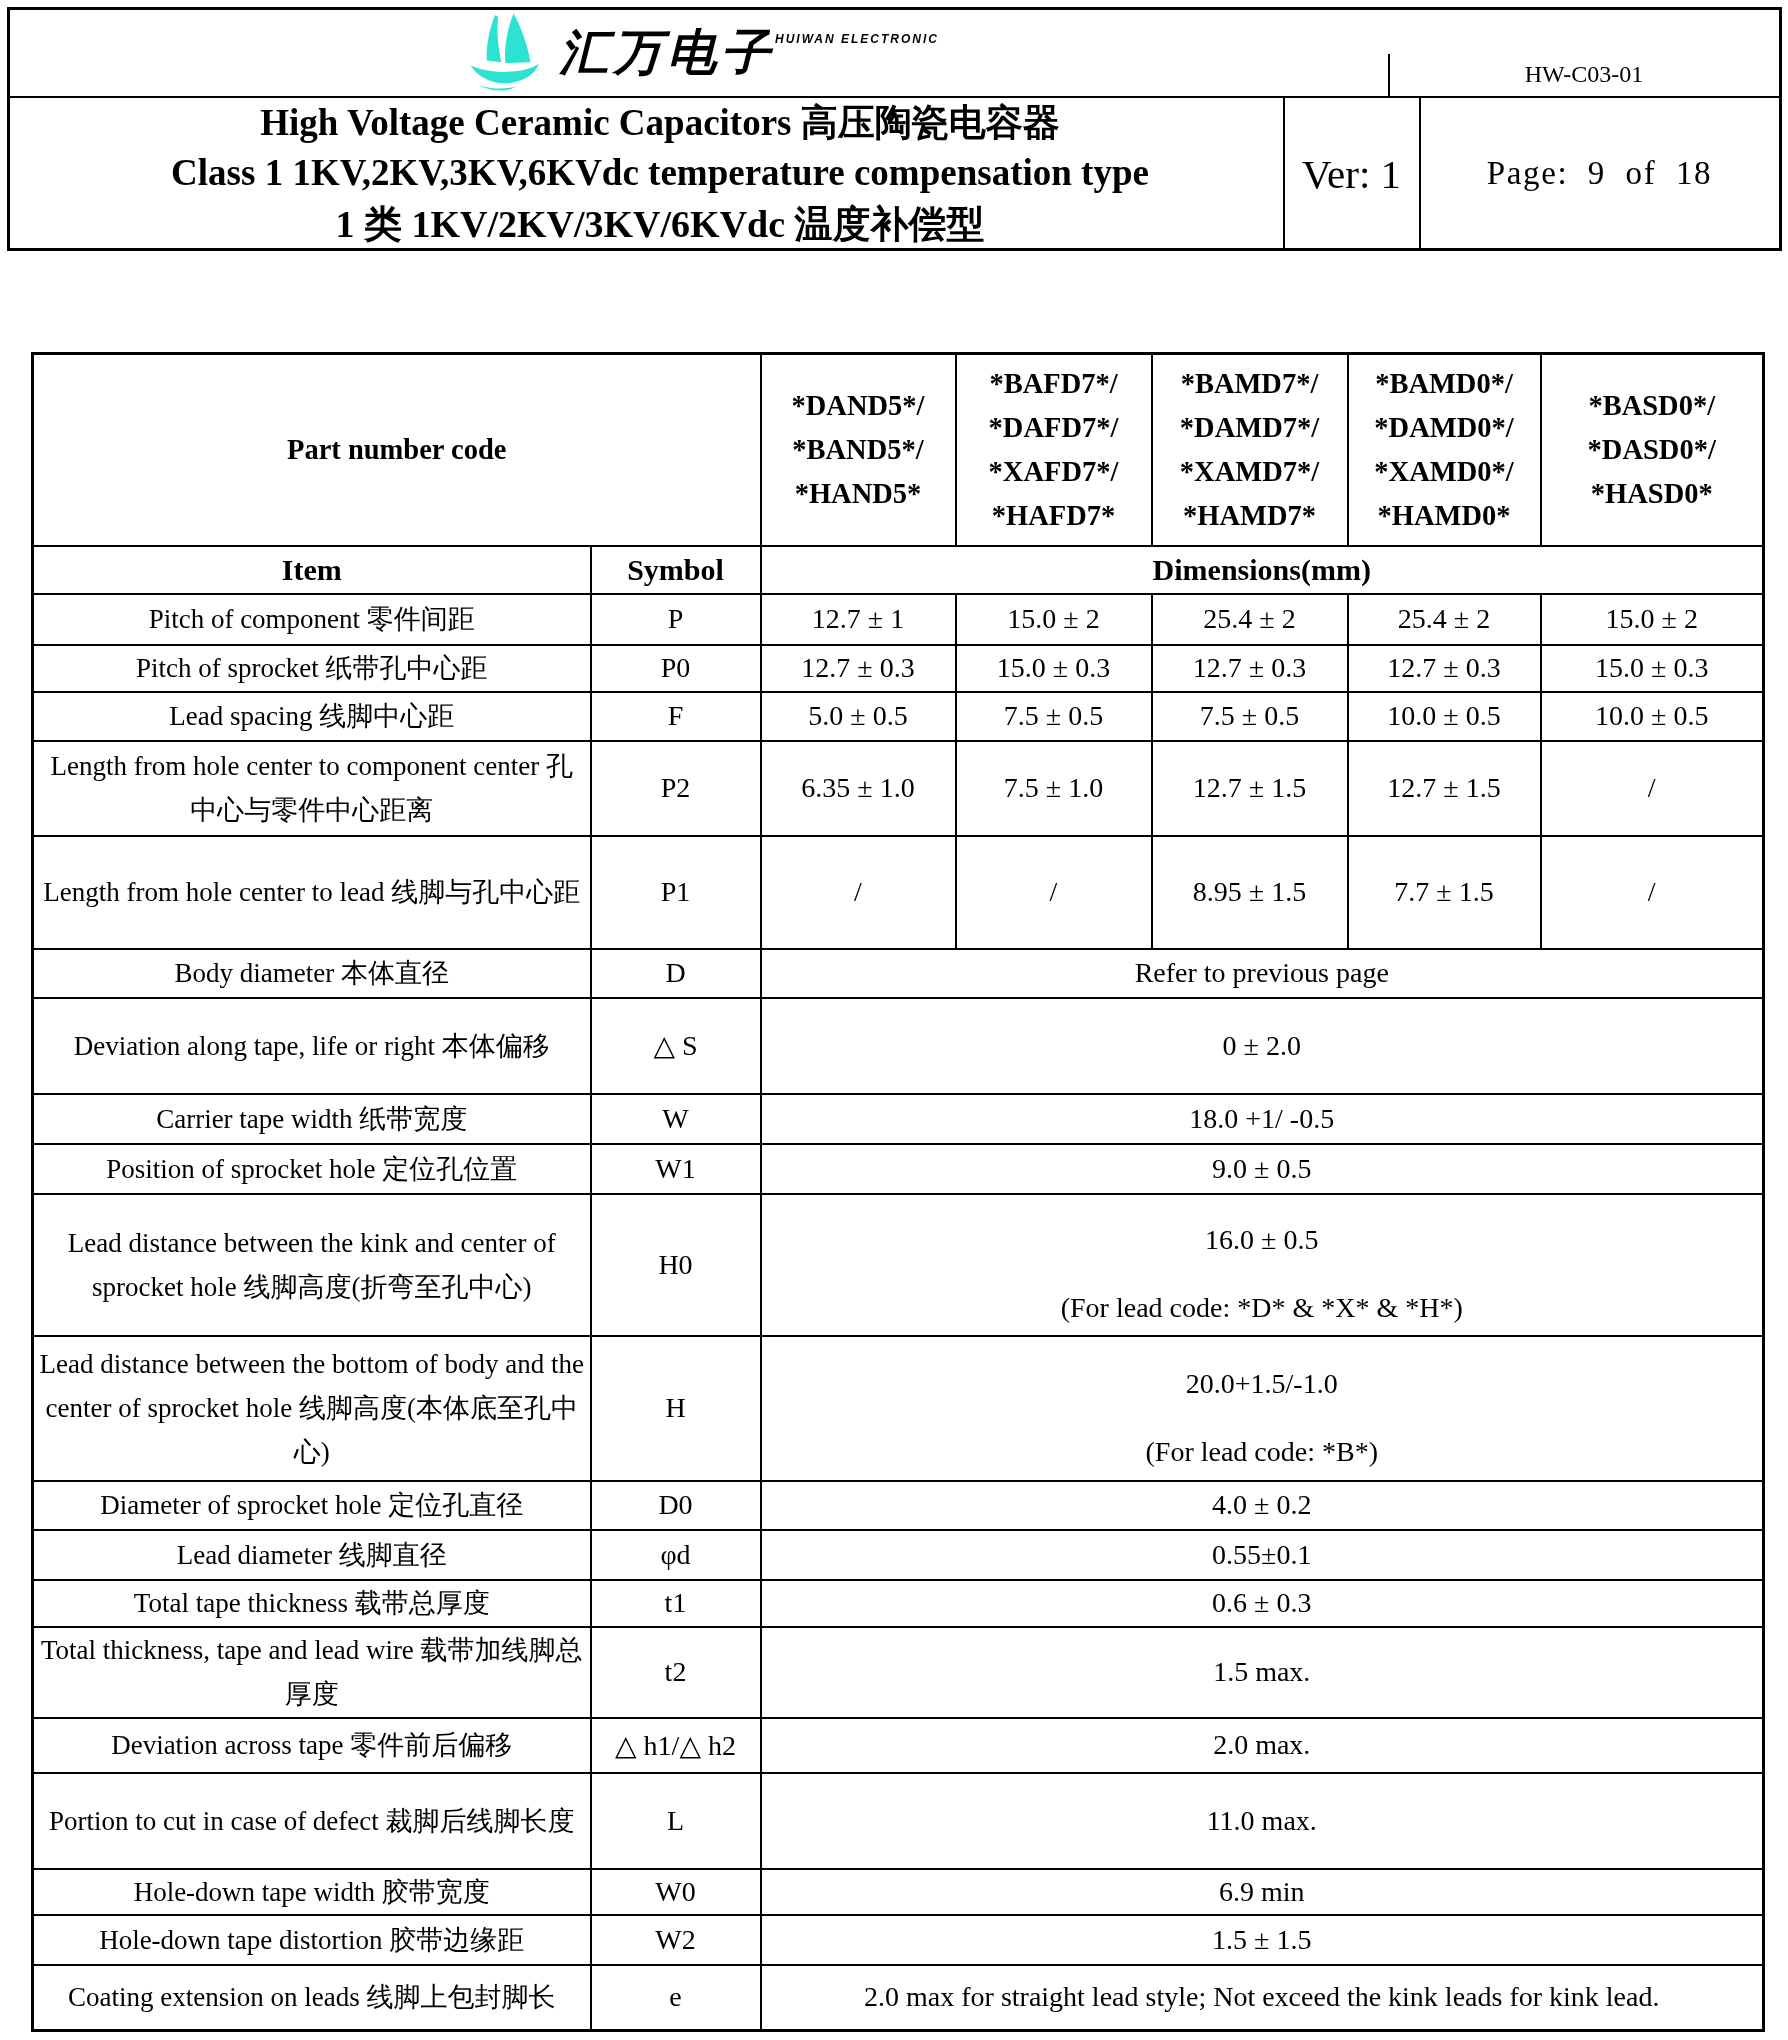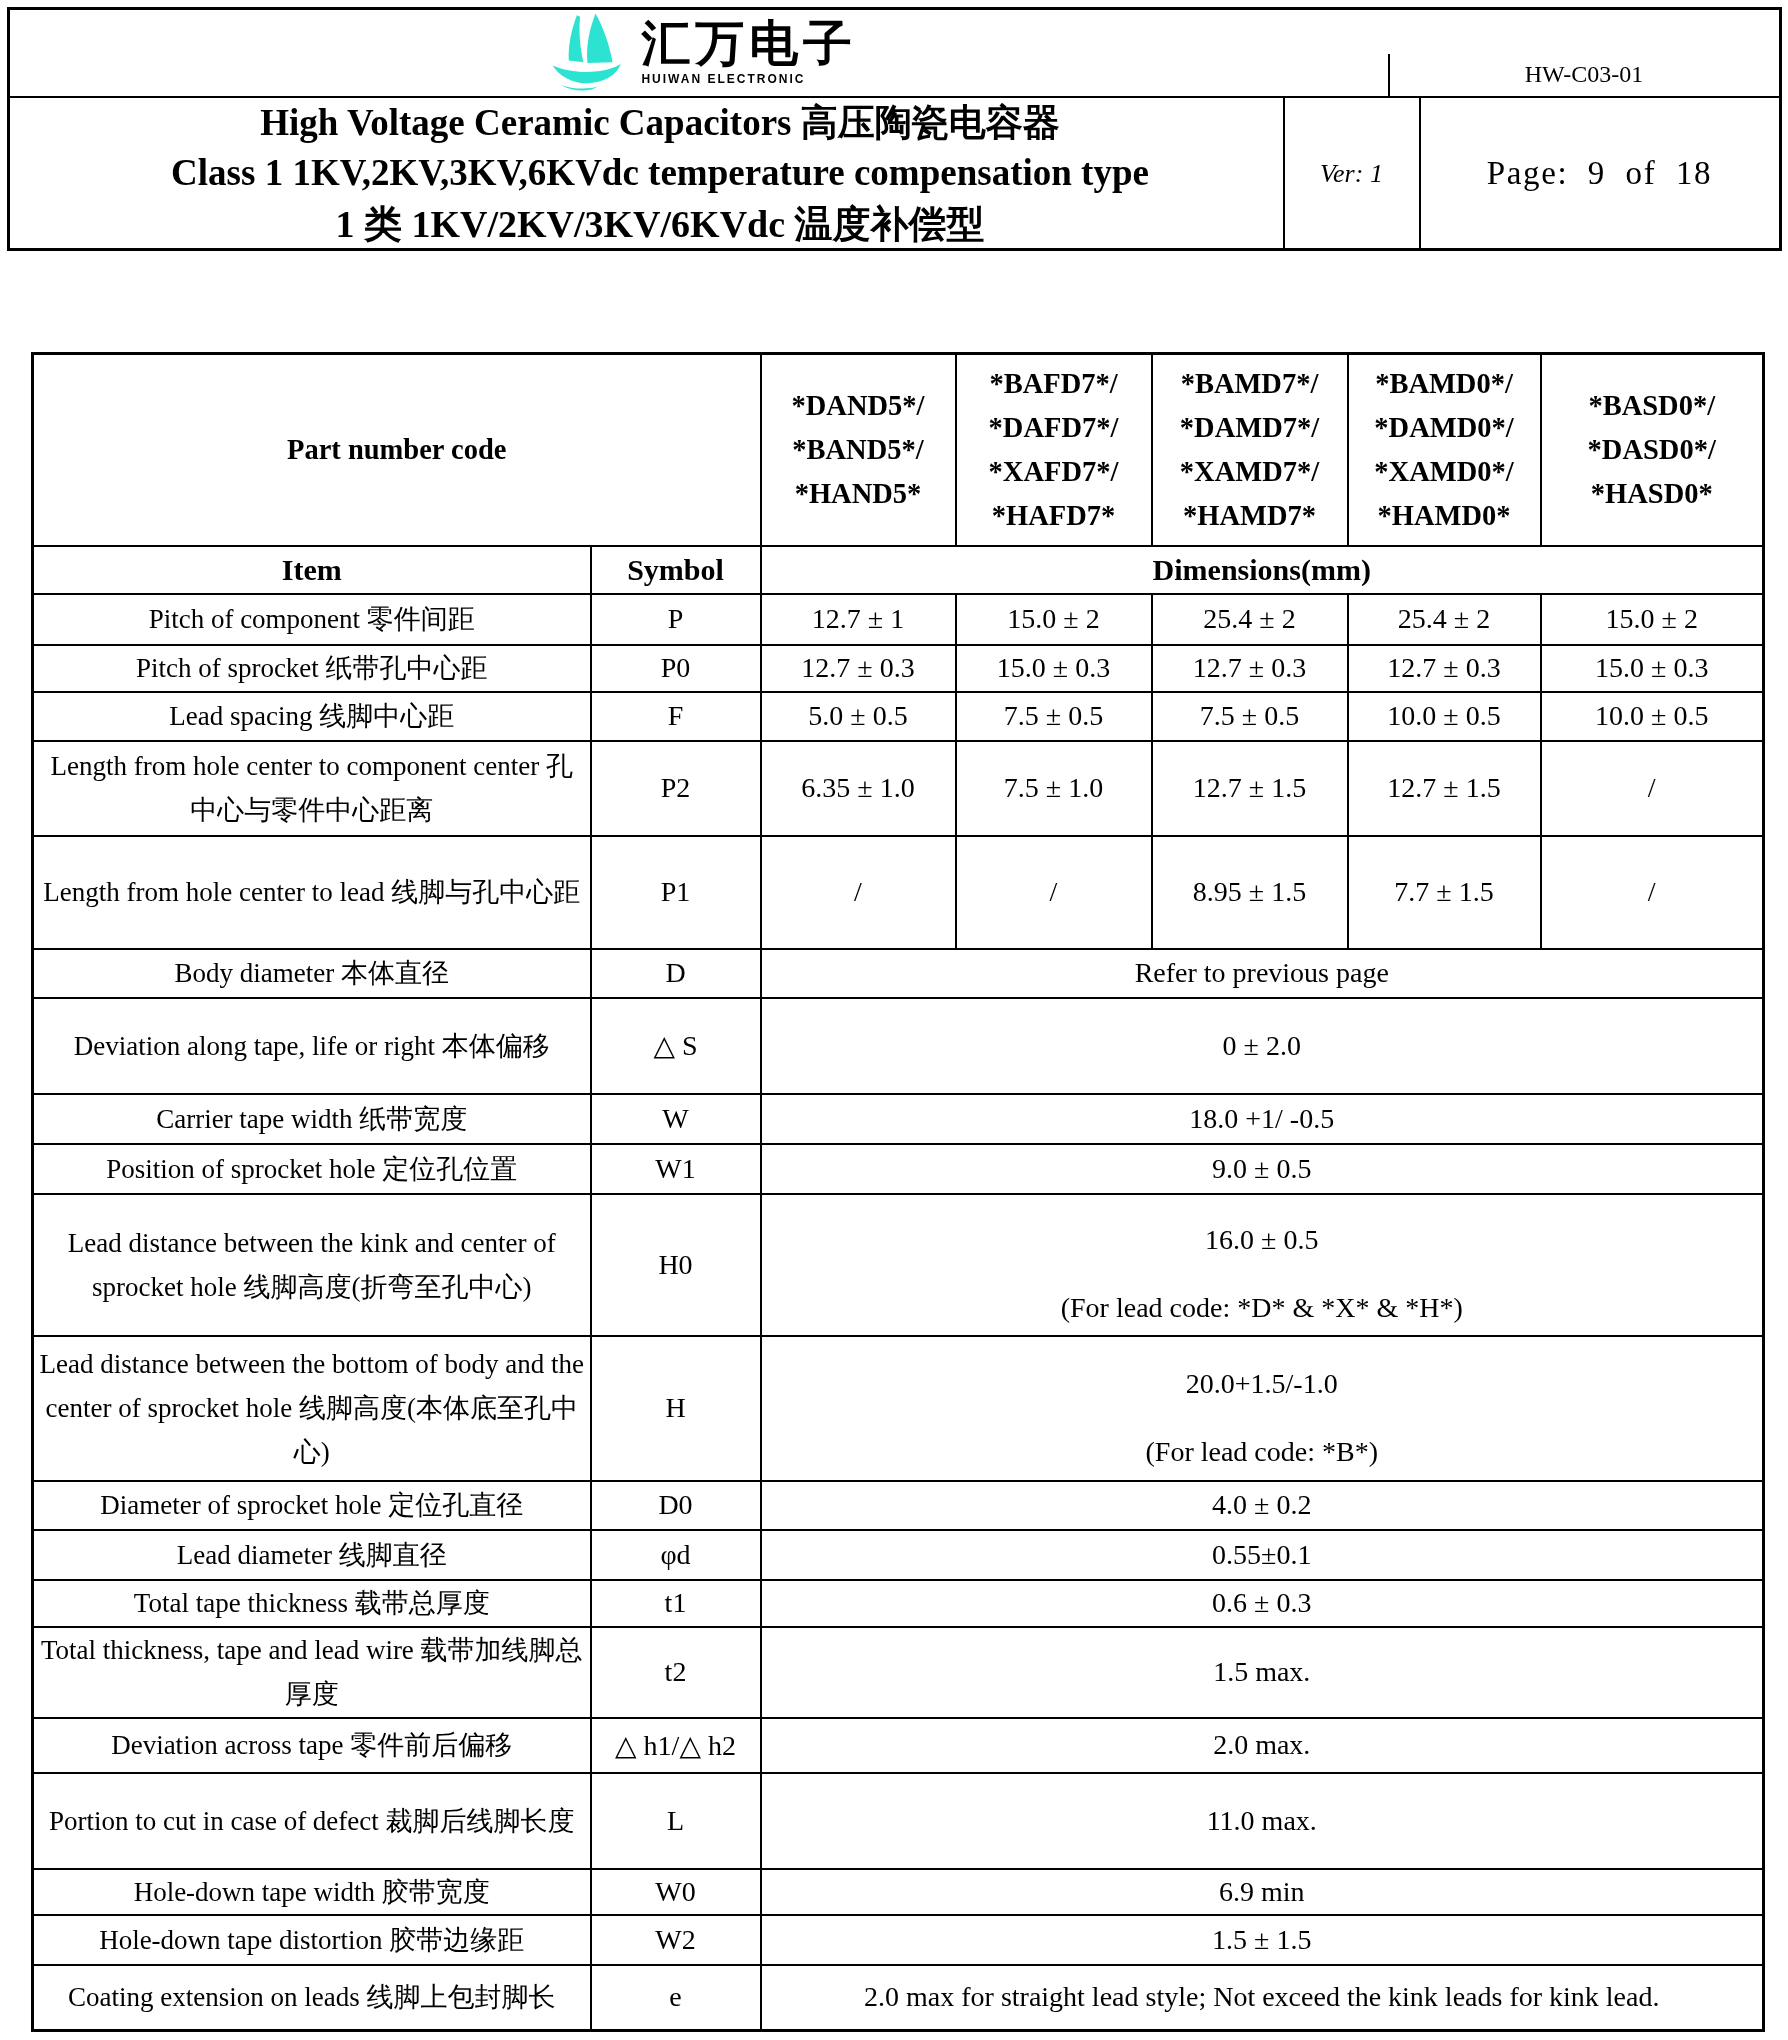--- a/index.html
+++ b/index.html
@@ -12,21 +12,21 @@
 
   
   .header-box {
     position:absolute; left:6.5px; top:6.5px; width:1775px; height:244px;
     border:3.3px solid #000; box-sizing:border-box;
     display:flex; flex-direction:column; background:#fff;
   }
   .hrow1 { flex:0 0 86px; display:flex; border-bottom:2.4px solid #000; }
   .logo-cell { flex:0 0 1378px; display:flex; align-items:center; justify-content:center; gap:11.4px; }
   .logo-icon { width:90px; height:81px; }
-  .logo-text { display:flex; flex-direction:column; align-items:flex-start; }
+  .logo-text { display:flex; align-items:flex-start;font-style:italic; }
   .logo-cn {
     font-family:"Liberation Sans","DejaVu Sans",sans-serif;
     font-weight:bold; font-size:49px; line-height:49px; letter-spacing:4.9px;
   }
   .logo-en {
     font-family:"Liberation Sans","DejaVu Sans",sans-serif;
     font-weight:bold; font-size:12px; letter-spacing:2px; margin-top:4.1px;
   }
   .doc-cell {
     flex:1; border-left:2.4px solid #000;
@@ -38,21 +38,21 @@
   .title-cell {
     flex:0 0 1245px; display:flex; flex-direction:column;
     justify-content:center; align-items:center; text-align:center;
     font-weight:bold;
     padding-left:28px;
   }
   .title-l1, .title-l2 { font-size:37px; line-height:50px; }
   .title-l3 { font-size:38px; line-height:52px; }
   .ver-cell {
     flex:0 0 134px; border-left:2.4px solid #000;
-    display:flex; align-items:center; justify-content:center; font-size:26px;font-style:italic;
+    display:flex; align-items:center; justify-content:center; font-size:41px;
   }
   .page-cell {
     flex:1; border-left:2.4px solid #000;
     display:flex; align-items:center; justify-content:center;
     font-size:33px; letter-spacing:1.6px; word-spacing:9.8px;
   }
 
   
   table.spec {
     position:absolute; left:31px; top:352px; width:1731px;

